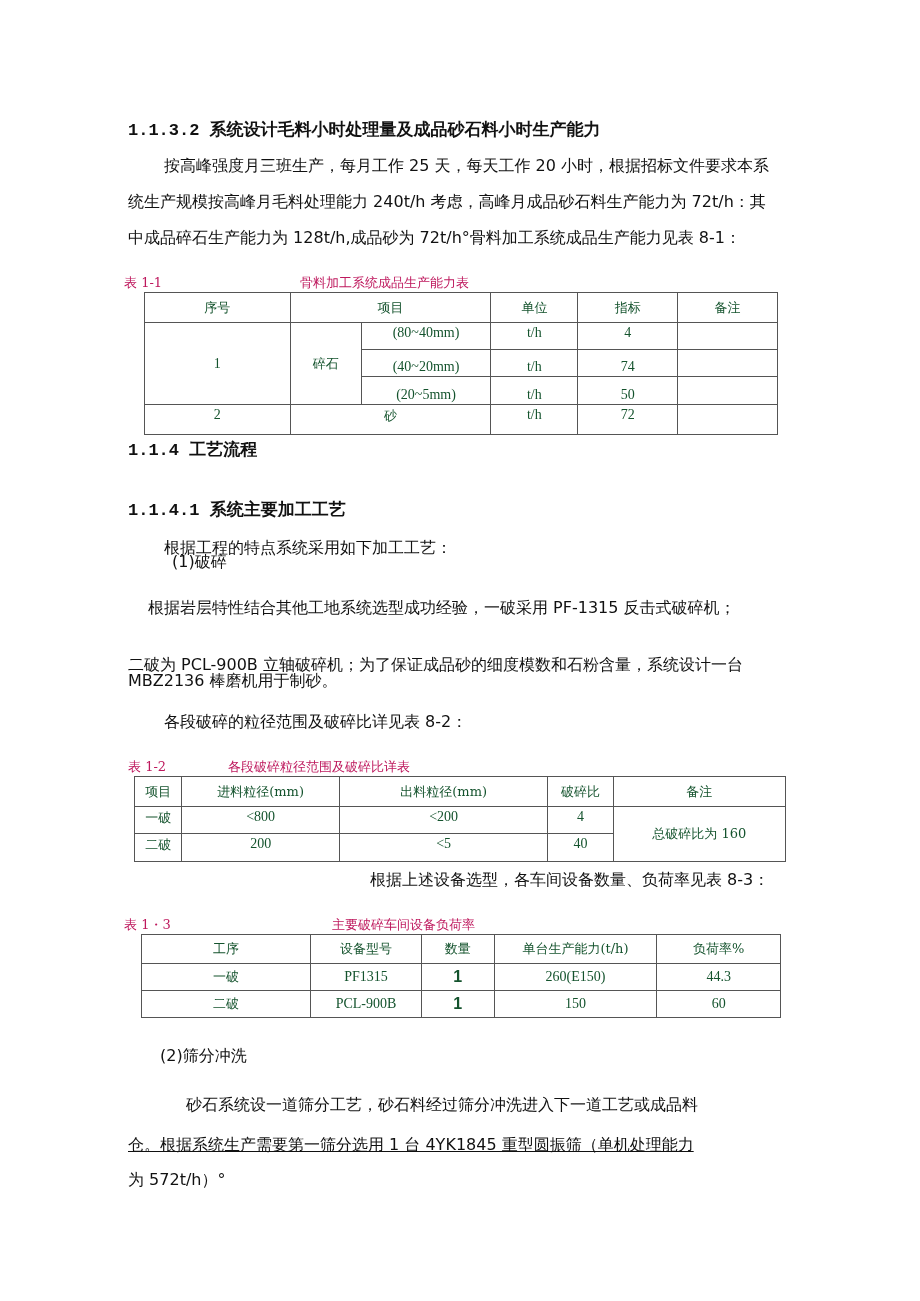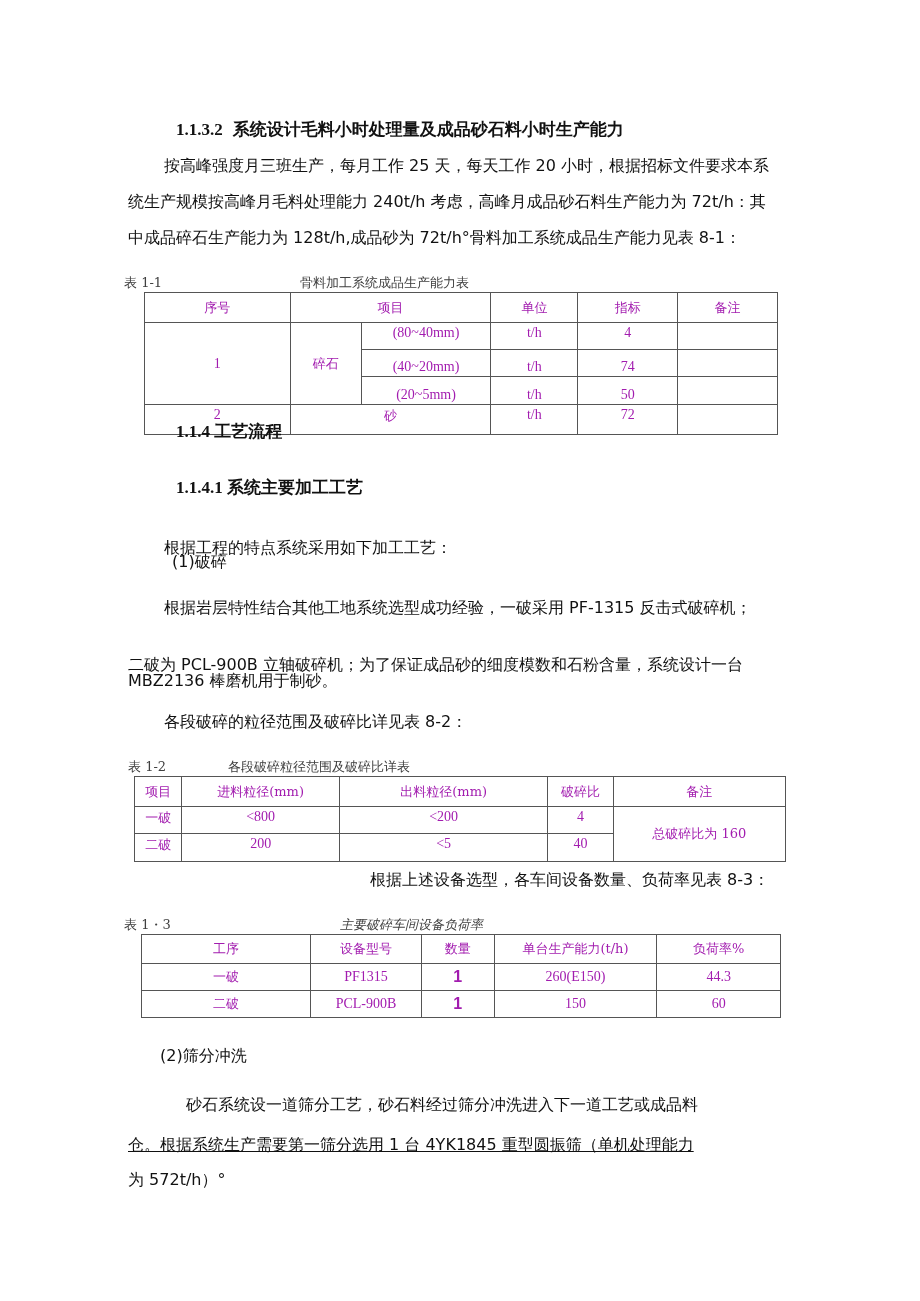--- a/index.html
+++ b/index.html
@@ -1,25 +1,25 @@
 <!DOCTYPE html>
 <html><head>
 <meta charset="utf-8">
 <style>
   html, body { margin: 0; padding: 0; background: #ffffff; }
   body {
     width: 920px; height: 1301px; position: relative; overflow: hidden;
     font-family: "DejaVu Sans", "Liberation Sans", sans-serif; color: #111;
   }
   .abs { position: absolute; }
-  .h3 { font-family: Liberation Serif, serif; font-weight: bold; font-size: 17px; margin-left: 48px; }
+  .h3 { font-family: Liberation Mono, monospace; font-weight: bold; font-size: 17px; }
   .h3 .num { margin-right: 10px; }
   .p { font-size: 16px; line-height: 16px; white-space: nowrap; }
-  .cap { font-family: "DejaVu Serif", "Liberation Serif", serif; font-size: 13px; color: #404040; white-space: nowrap; }
-  table.t { position: absolute; border-collapse: collapse; font-family: "Liberation Serif", "DejaVu Serif", serif; font-size: 14px; color: #a21caf; }
+  .cap { font-family: "DejaVu Serif", "Liberation Serif", serif; font-size: 13px; color: #be185d; white-space: nowrap; }
+  table.t { position: absolute; border-collapse: collapse; font-family: "Liberation Serif", "DejaVu Serif", serif; font-size: 14px; color: #14532d; }
   table.t td { border: 1.5px solid #555; text-align: center; padding: 0; }
   .serif-cn { font-family: "DejaVu Serif", "Liberation Serif", serif; font-size: 13px; }
   .bold1 { font-family: "Liberation Sans", sans-serif; font-weight: bold; font-size: 16px; }
   .va-top { vertical-align: top; padding-top: 2px !important; margin-top: 19px; }
   .va-bot { vertical-align: bottom; padding-bottom: 1px !important; }
 </style>
 </head>
 <body>
 
 <div class="abs h3" style="left:128px; top:118px;">
@@ -73,34 +73,34 @@
   <tr style="height:30px;">
     <td class="va-top">2</td>
     <td class="va-top serif-cn" colspan="2">砂</td>
     <td class="va-top">t/h</td>
     <td class="va-top">72</td>
     <td></td>
   </tr>
 </tbody>
   </table>
 
-<div class="abs h3" style="left:128px; top:420px;">
+<div class="abs h3" style="left:128px; top:438px;">
   <span>1.1.4</span>
   <span>工艺流程</span>
 </div>
 
-<div class="abs h3" style="left:128px; top:476px;">
+<div class="abs h3" style="left:128px; top:498px;">
   <span>1.1.4.1</span>
   <span>系统主要加工工艺</span>
 </div>
 
 <div class="abs p" style="left:164px; top:540px;">根据工程的特点系统采用如下加工工艺：</div>
 <div class="abs p" style="left:172px; top:554px;">(1)破碎</div>
 
-<div class="abs p" style="left:164px; top:600px;text-align:center;">根据岩层特性结合其他工地系统选型成功经验，一破采用 PF-1315 反击式破碎机；</div>
+<div class="abs p" style="left:148px; top:600px;text-align:center;">根据岩层特性结合其他工地系统选型成功经验，一破采用 PF-1315 反击式破碎机；</div>
 <div class="abs p" style="left:128px; top:637px;margin-top:20px;">二破为 PCL-900B 立轴破碎机；为了保证成品砂的细度模数和石粉含量，系统设计一台</div>
 <div class="abs p" style="left:128px; top:673px;">MBZ2136 棒磨机用于制砂。</div>
 <div class="abs p" style="left:164px; top:714px;">各段破碎的粒径范围及破碎比详见表 8-2：</div>
 
 <div class="abs cap" style="left:128px; top:758px;">表 1-2</div>
 <div class="abs cap" style="left:228px; top:758px;">各段破碎粒径范围及破碎比详表</div>
 
 <table class="t" style="left:134px; top:776px; width:652px;">
   <colgroup>
     <col style="width:42px">
@@ -129,21 +129,21 @@
     <td class="va-top">200</td>
     <td class="va-top">&lt;5</td>
     <td class="va-top">40</td>
   </tr>
 </tbody>
   </table>
 
 <div class="abs p" style="left:370px; top:872px;">根据上述设备选型，各车间设备数量、负荷率见表 8-3：</div>
 
 <div class="abs cap" style="left:124px; top:916px;">表 1・3</div>
-<div class="abs cap" style="left:340px; top:916px;font-style:italic;">主要破碎车间设备负荷率</div>
+<div class="abs cap" style="left:332px; top:916px;">主要破碎车间设备负荷率</div>
 
 <table class="t" style="left:141px; top:934px; width:640px;">
   <colgroup>
     <col style="width:130px">
       <col style="width:85px">
       <col style="width:56px">
       <col style="width:125px">
       <col style="width:95px">
   </colgroup>
   <tbody>

